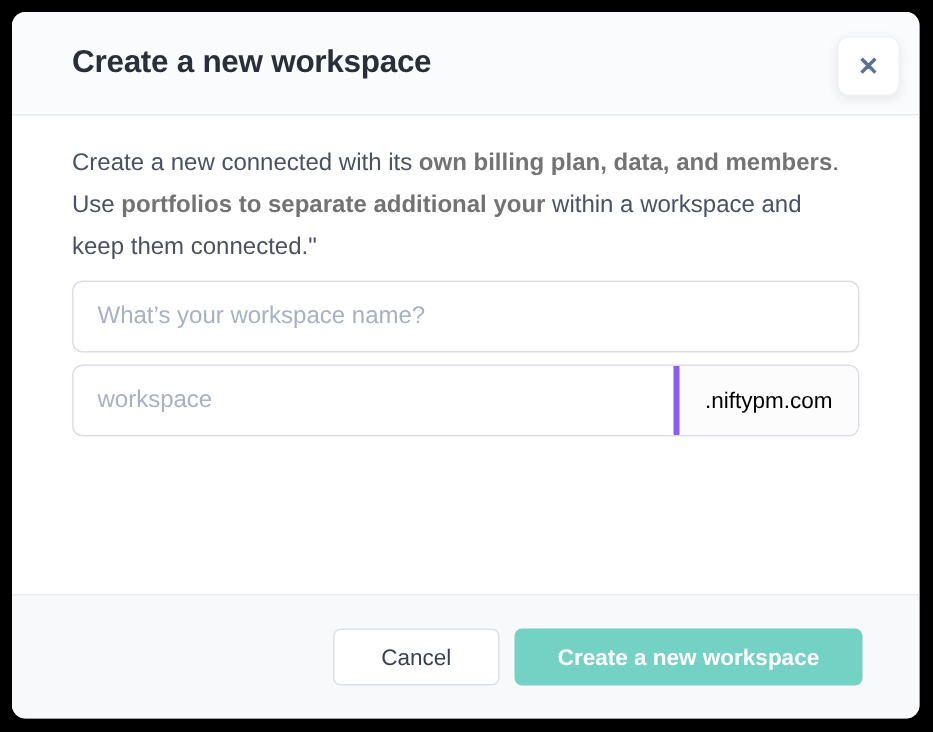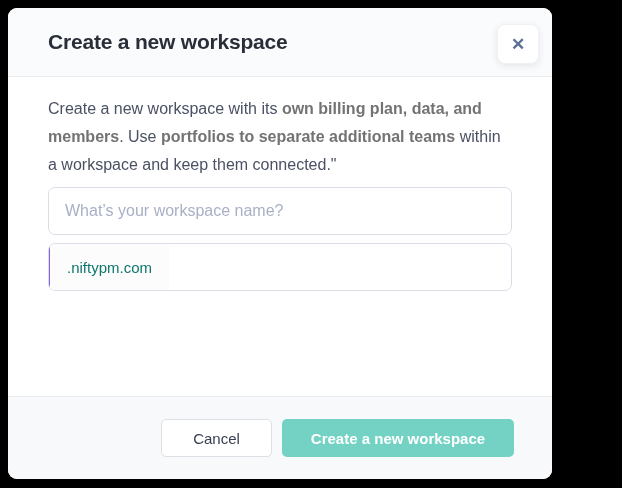--- a/index.html
+++ b/index.html
@@ -5,21 +5,21 @@
   * { margin: 0; padding: 0; box-sizing: border-box; }
   html, body { width: 622px; height: 488px; overflow: hidden; }
   body {
     background: #000;
     font-family: "Liberation Sans", sans-serif;
     position: relative;
   }
   .modal {
     position: absolute;
     left: 8px; top: 8px;
-    width: 544px; height: 471px;
+    width: 605px; height: 471px;
     background: #ffffff;
     border-radius: 9px;
     overflow: hidden;
     display: flex;
     flex-direction: column;
   }
   .modal-header {
     position: relative;
     flex: 0 0 69px;
     background: #fafbfc;
@@ -90,24 +90,24 @@
     color: #ef4444;
     font-family: inherit;
     background: transparent;
   }
   .text-input::placeholder { color: #a9b0c6; opacity: 1; }
   .input-addon {
     flex: 0 0 auto;
     display: flex;
     align-items: center;
     padding: 0 17px;
-    border-left: 1px solid #8b5cf6;
+    border-left: 4px solid #8b5cf6;
     background: #fcfcfd;
     font-size: 15px;
-    color: #0f766e;
+    color: #000000;
   }
   .modal-footer {
     flex: 0 0 83px;
     background: #f8f9fb;
     border-top: 1px solid #e9ebf0;
     display: flex;
     align-items: center;
     justify-content: flex-end;
     gap: 10px;
     padding: 0 38px;
@@ -143,27 +143,28 @@
 
   <div class="modal-header">
     <div class="modal-title">Create a new workspace</div>
     <div class="close-btn">
       <span class="close-glyph">✕</span>
     </div>
   </div>
 
   <div class="modal-body">
 
-    <p class="description"><span>Create a new workspace with its </span><b>own billing plan, data, and members</b><span>. Use </span><b>portfolios to separate additional teams</b><span> within a workspace and keep them connected."</span></p>
+    <p class="description"><span>Create a new connected with its </span><b>own billing plan, data, and members</b><span>. Use </span><b>portfolios to separate additional your</b><span> within a workspace and keep them connected."</span></p>
 
     <div class="input-row">
       <input class="text-input" type="text" placeholder="What’s your workspace name?" style="">
     </div>
 
     <div class="input-row">
+      <input class="text-input" type="text" placeholder="workspace" style="">
       <div class="input-addon">.niftypm.com</div>
     </div>
 
   </div>
 
   <div class="modal-footer">
     <button class="btn btn-cancel">Cancel</button>
     <button class="btn btn-submit">Create a new workspace</button>
   </div>
 

